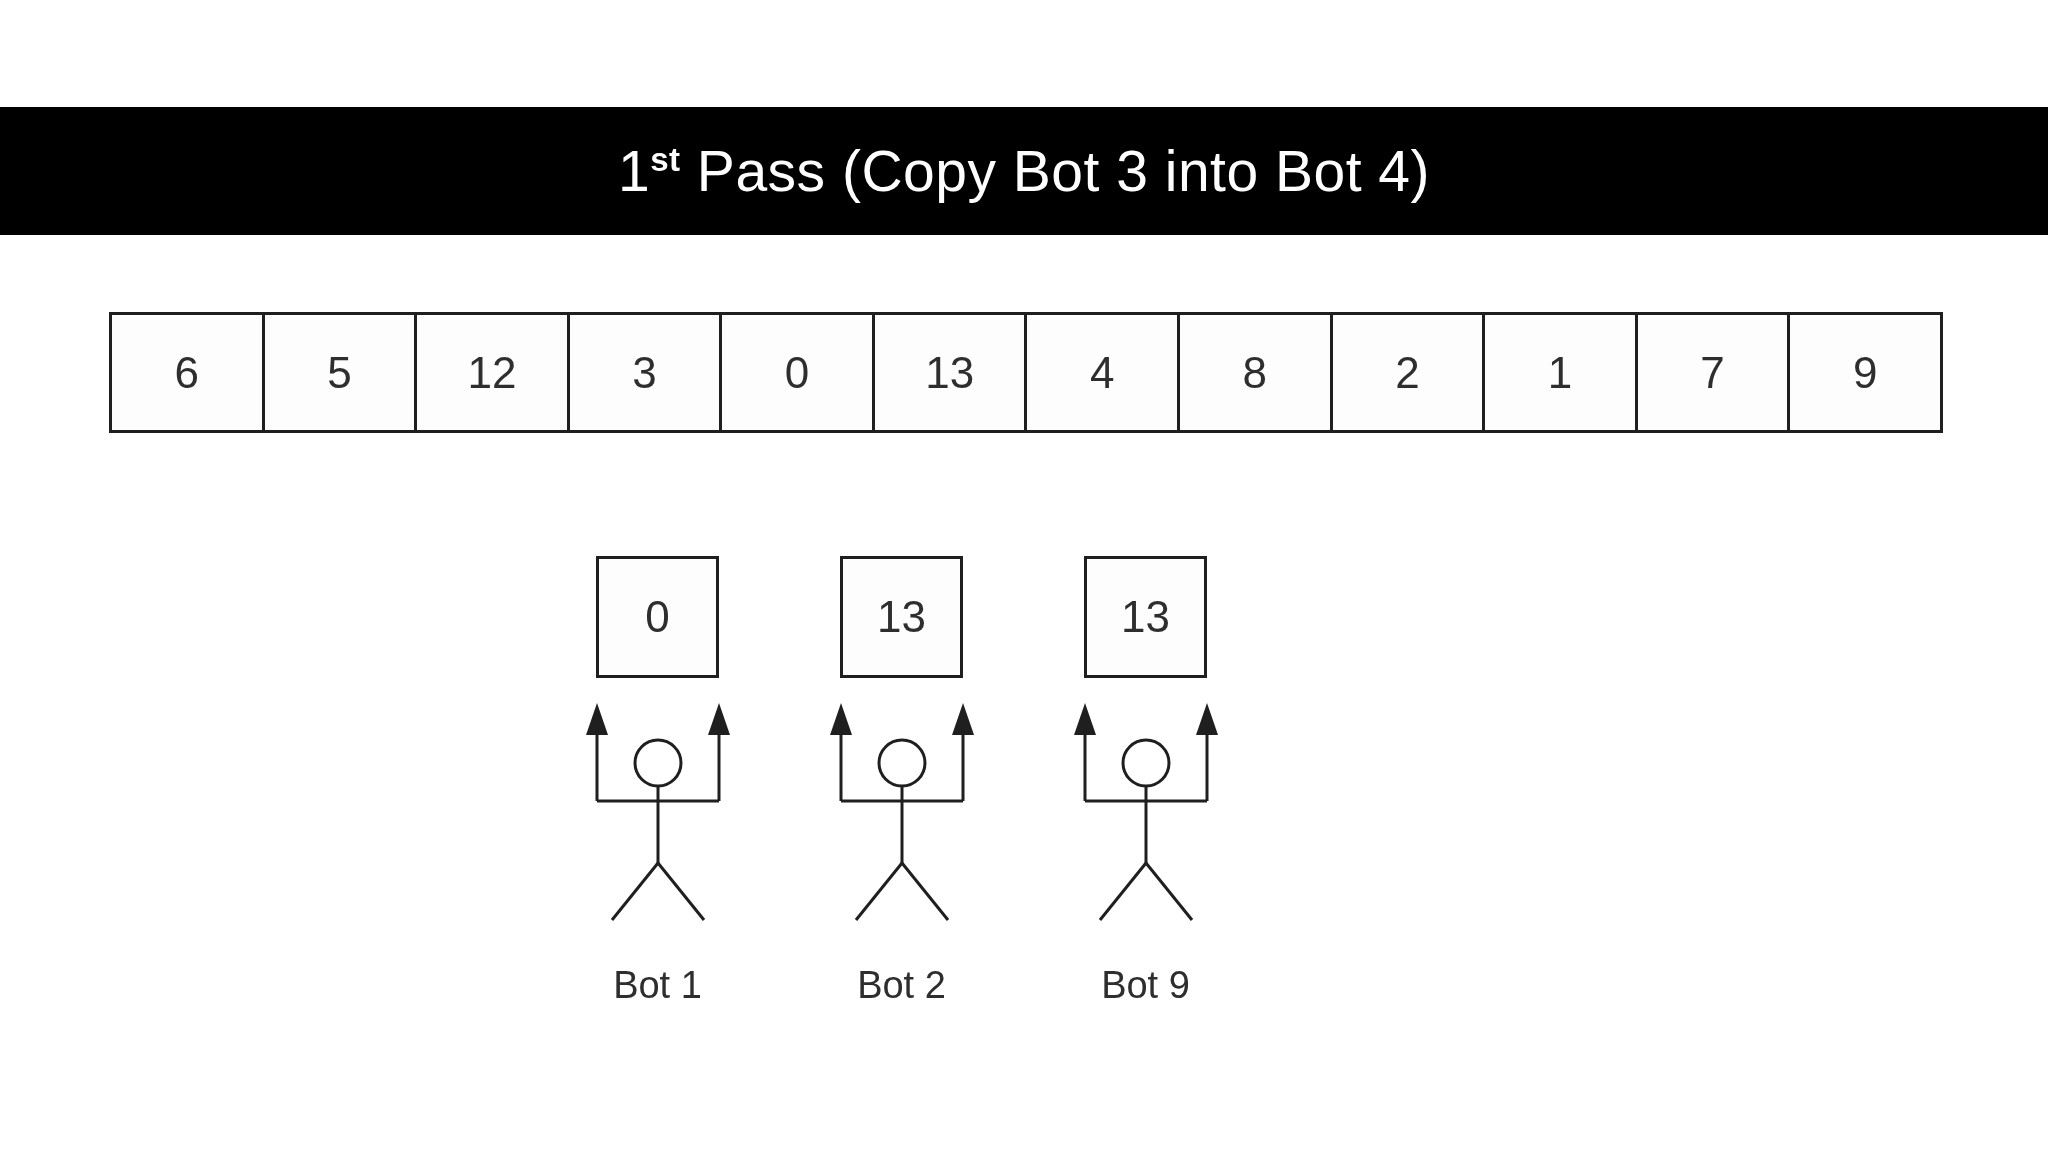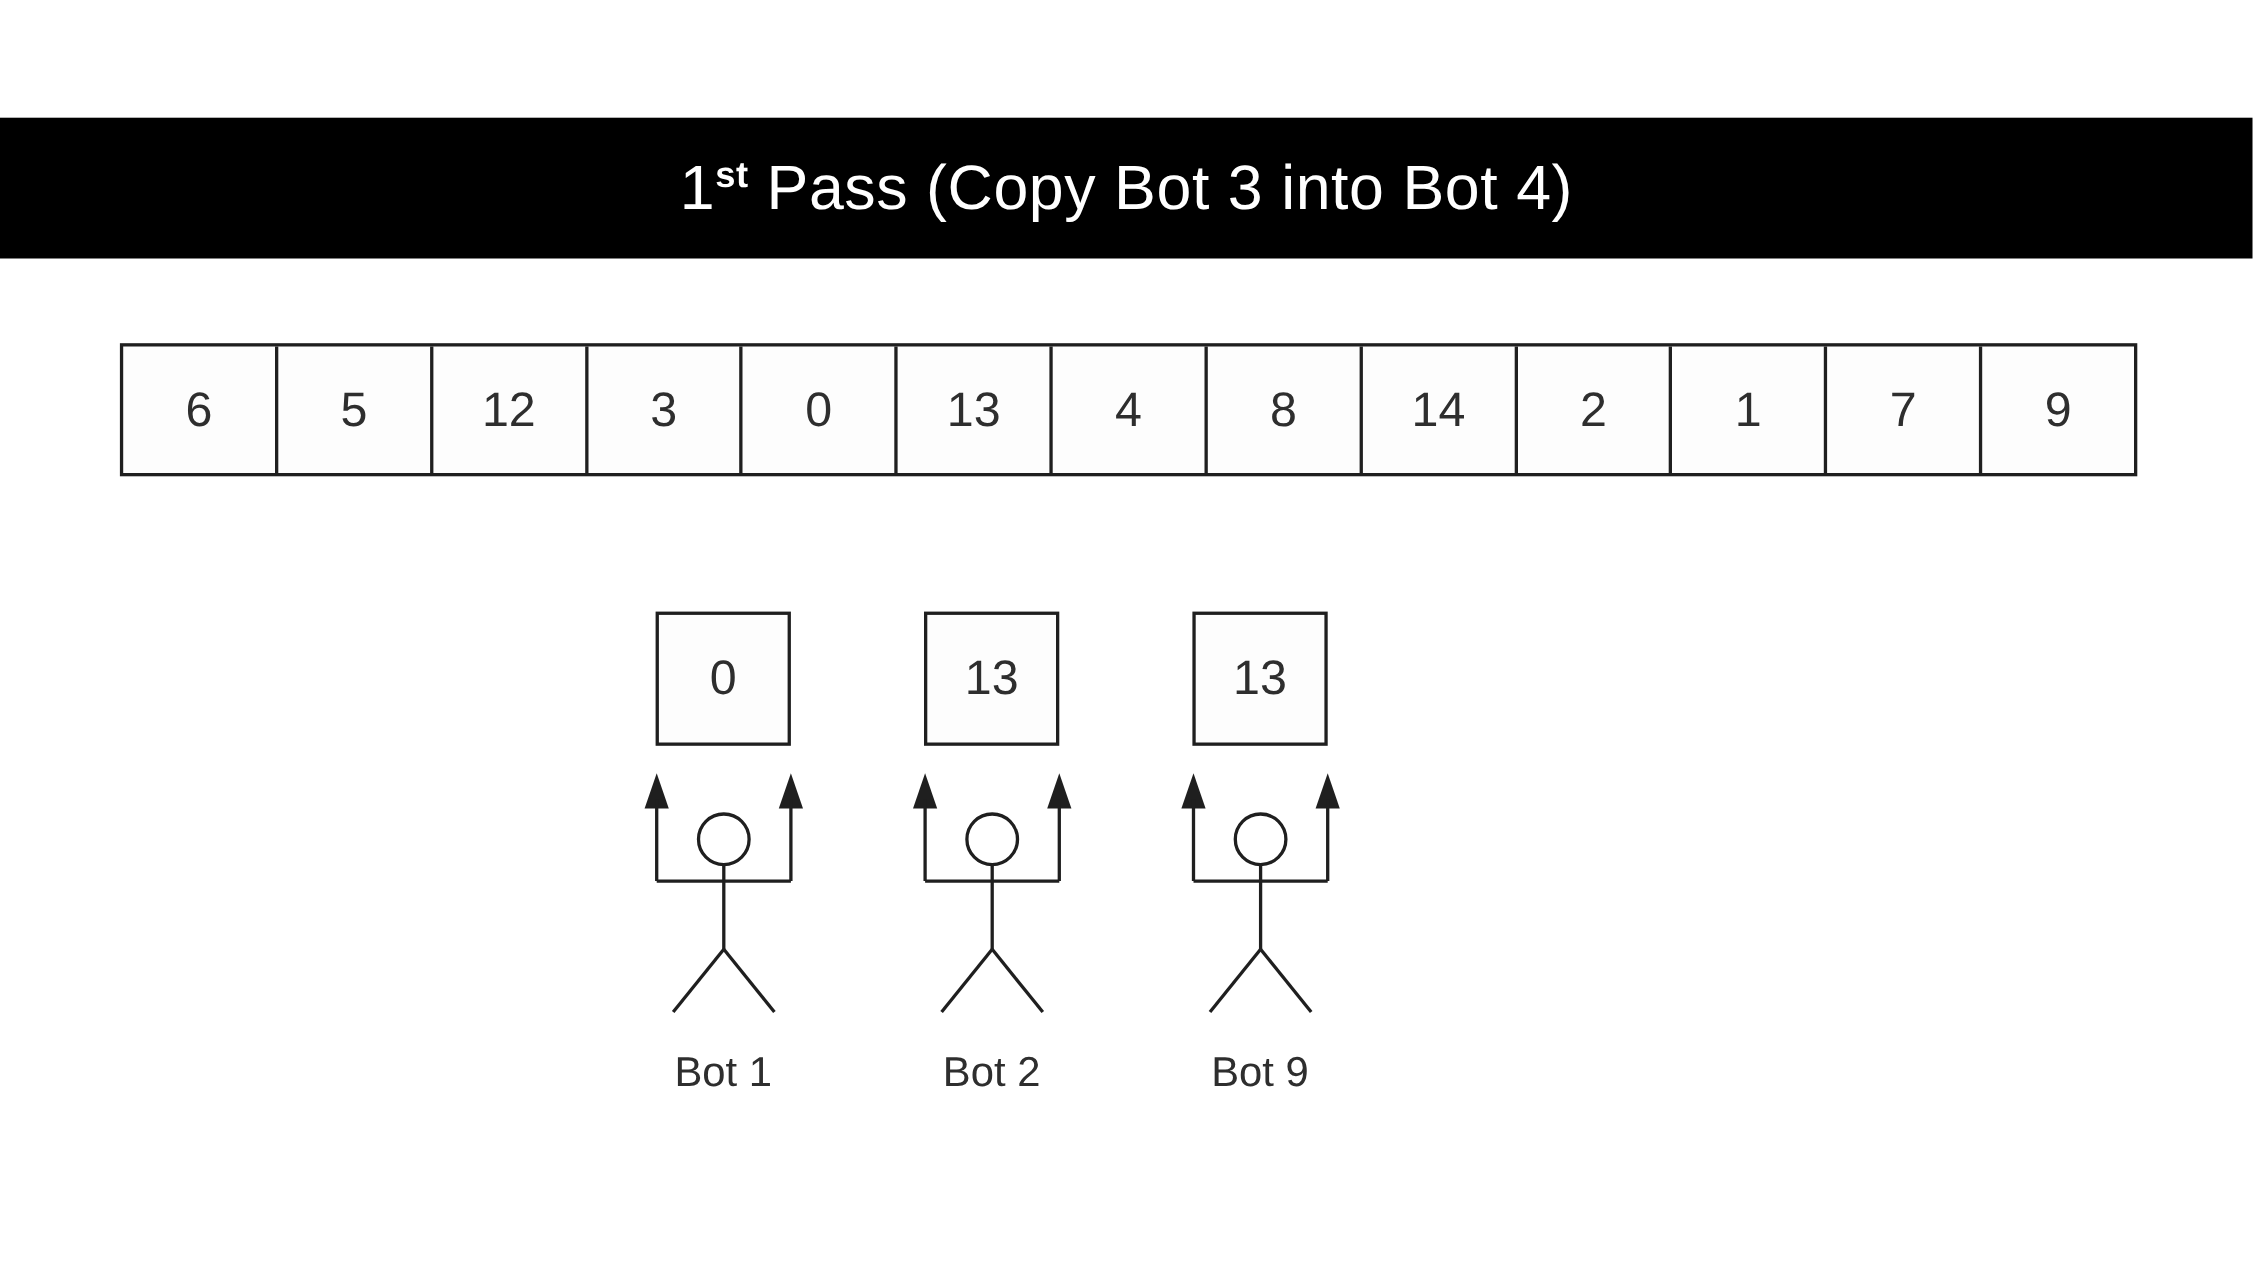--- a/index.html
+++ b/index.html
@@ -90,21 +90,21 @@
     align-items: center;
     justify-content: center;
     font-size: 44px;
     color: #2e2e2e;
   }
   .bot-figure {
     margin-top: 17px;
     display: block;
   }
   .bot-label {
-    margin-top: 8px;
+    margin-top: 18px;
     font-size: 38px;
     color: #2e2e2e;
     text-align: center;
     line-height: 44px;
   }
 </style>
 </head>
 <body>
 
 <div class="stage">
@@ -115,21 +115,20 @@
 
   <div class="array-row">
     <div class="array-cell">6</div>
     <div class="array-cell">5</div>
     <div class="array-cell">12</div>
     <div class="array-cell">3</div>
     <div class="array-cell">0</div>
     <div class="array-cell">13</div>
     <div class="array-cell">4</div>
     <div class="array-cell">8</div>
-    <div class="array-cell">14</div>
     <div class="array-cell">2</div>
     <div class="array-cell">1</div>
     <div class="array-cell">7</div>
     <div class="array-cell">9</div>
   </div>
 
   <div class="bot-group bot-1">
     <div class="bot-value-box">0</div>
     <svg class="bot-figure" width="150" height="250" viewBox="0 0 150 250">
       <g stroke="#1f1f1f" stroke-width="3" fill="none">

